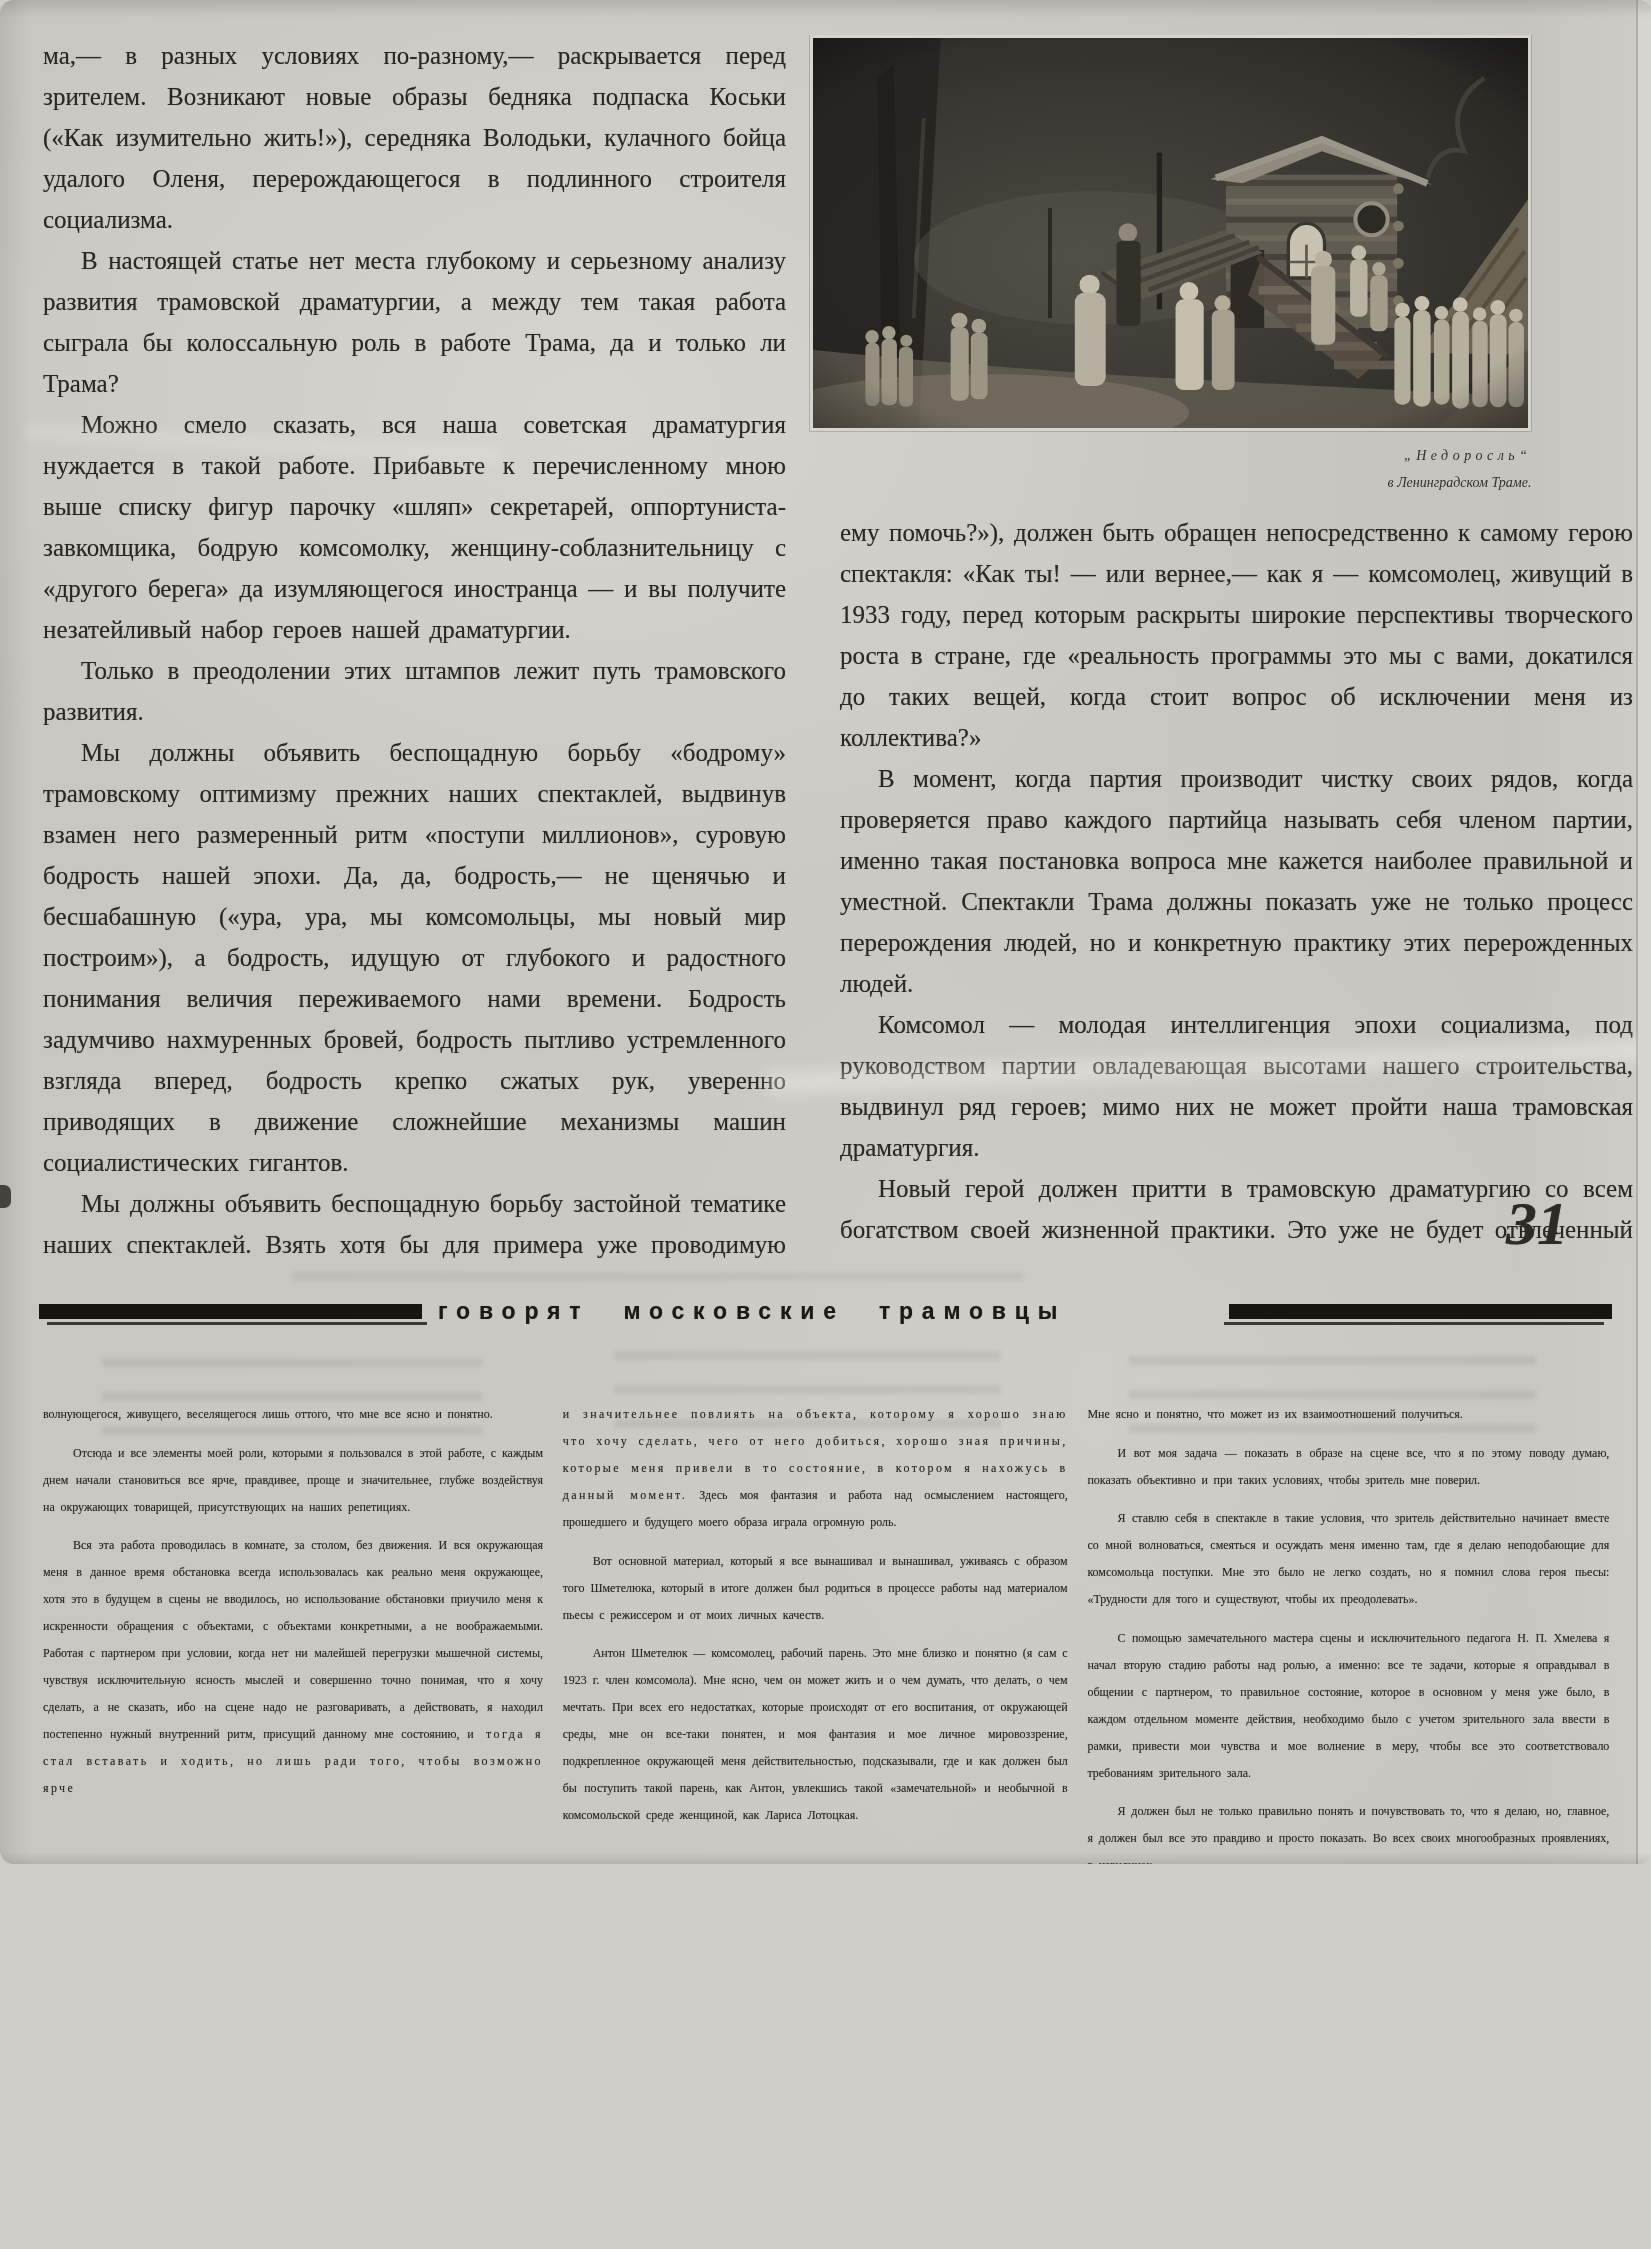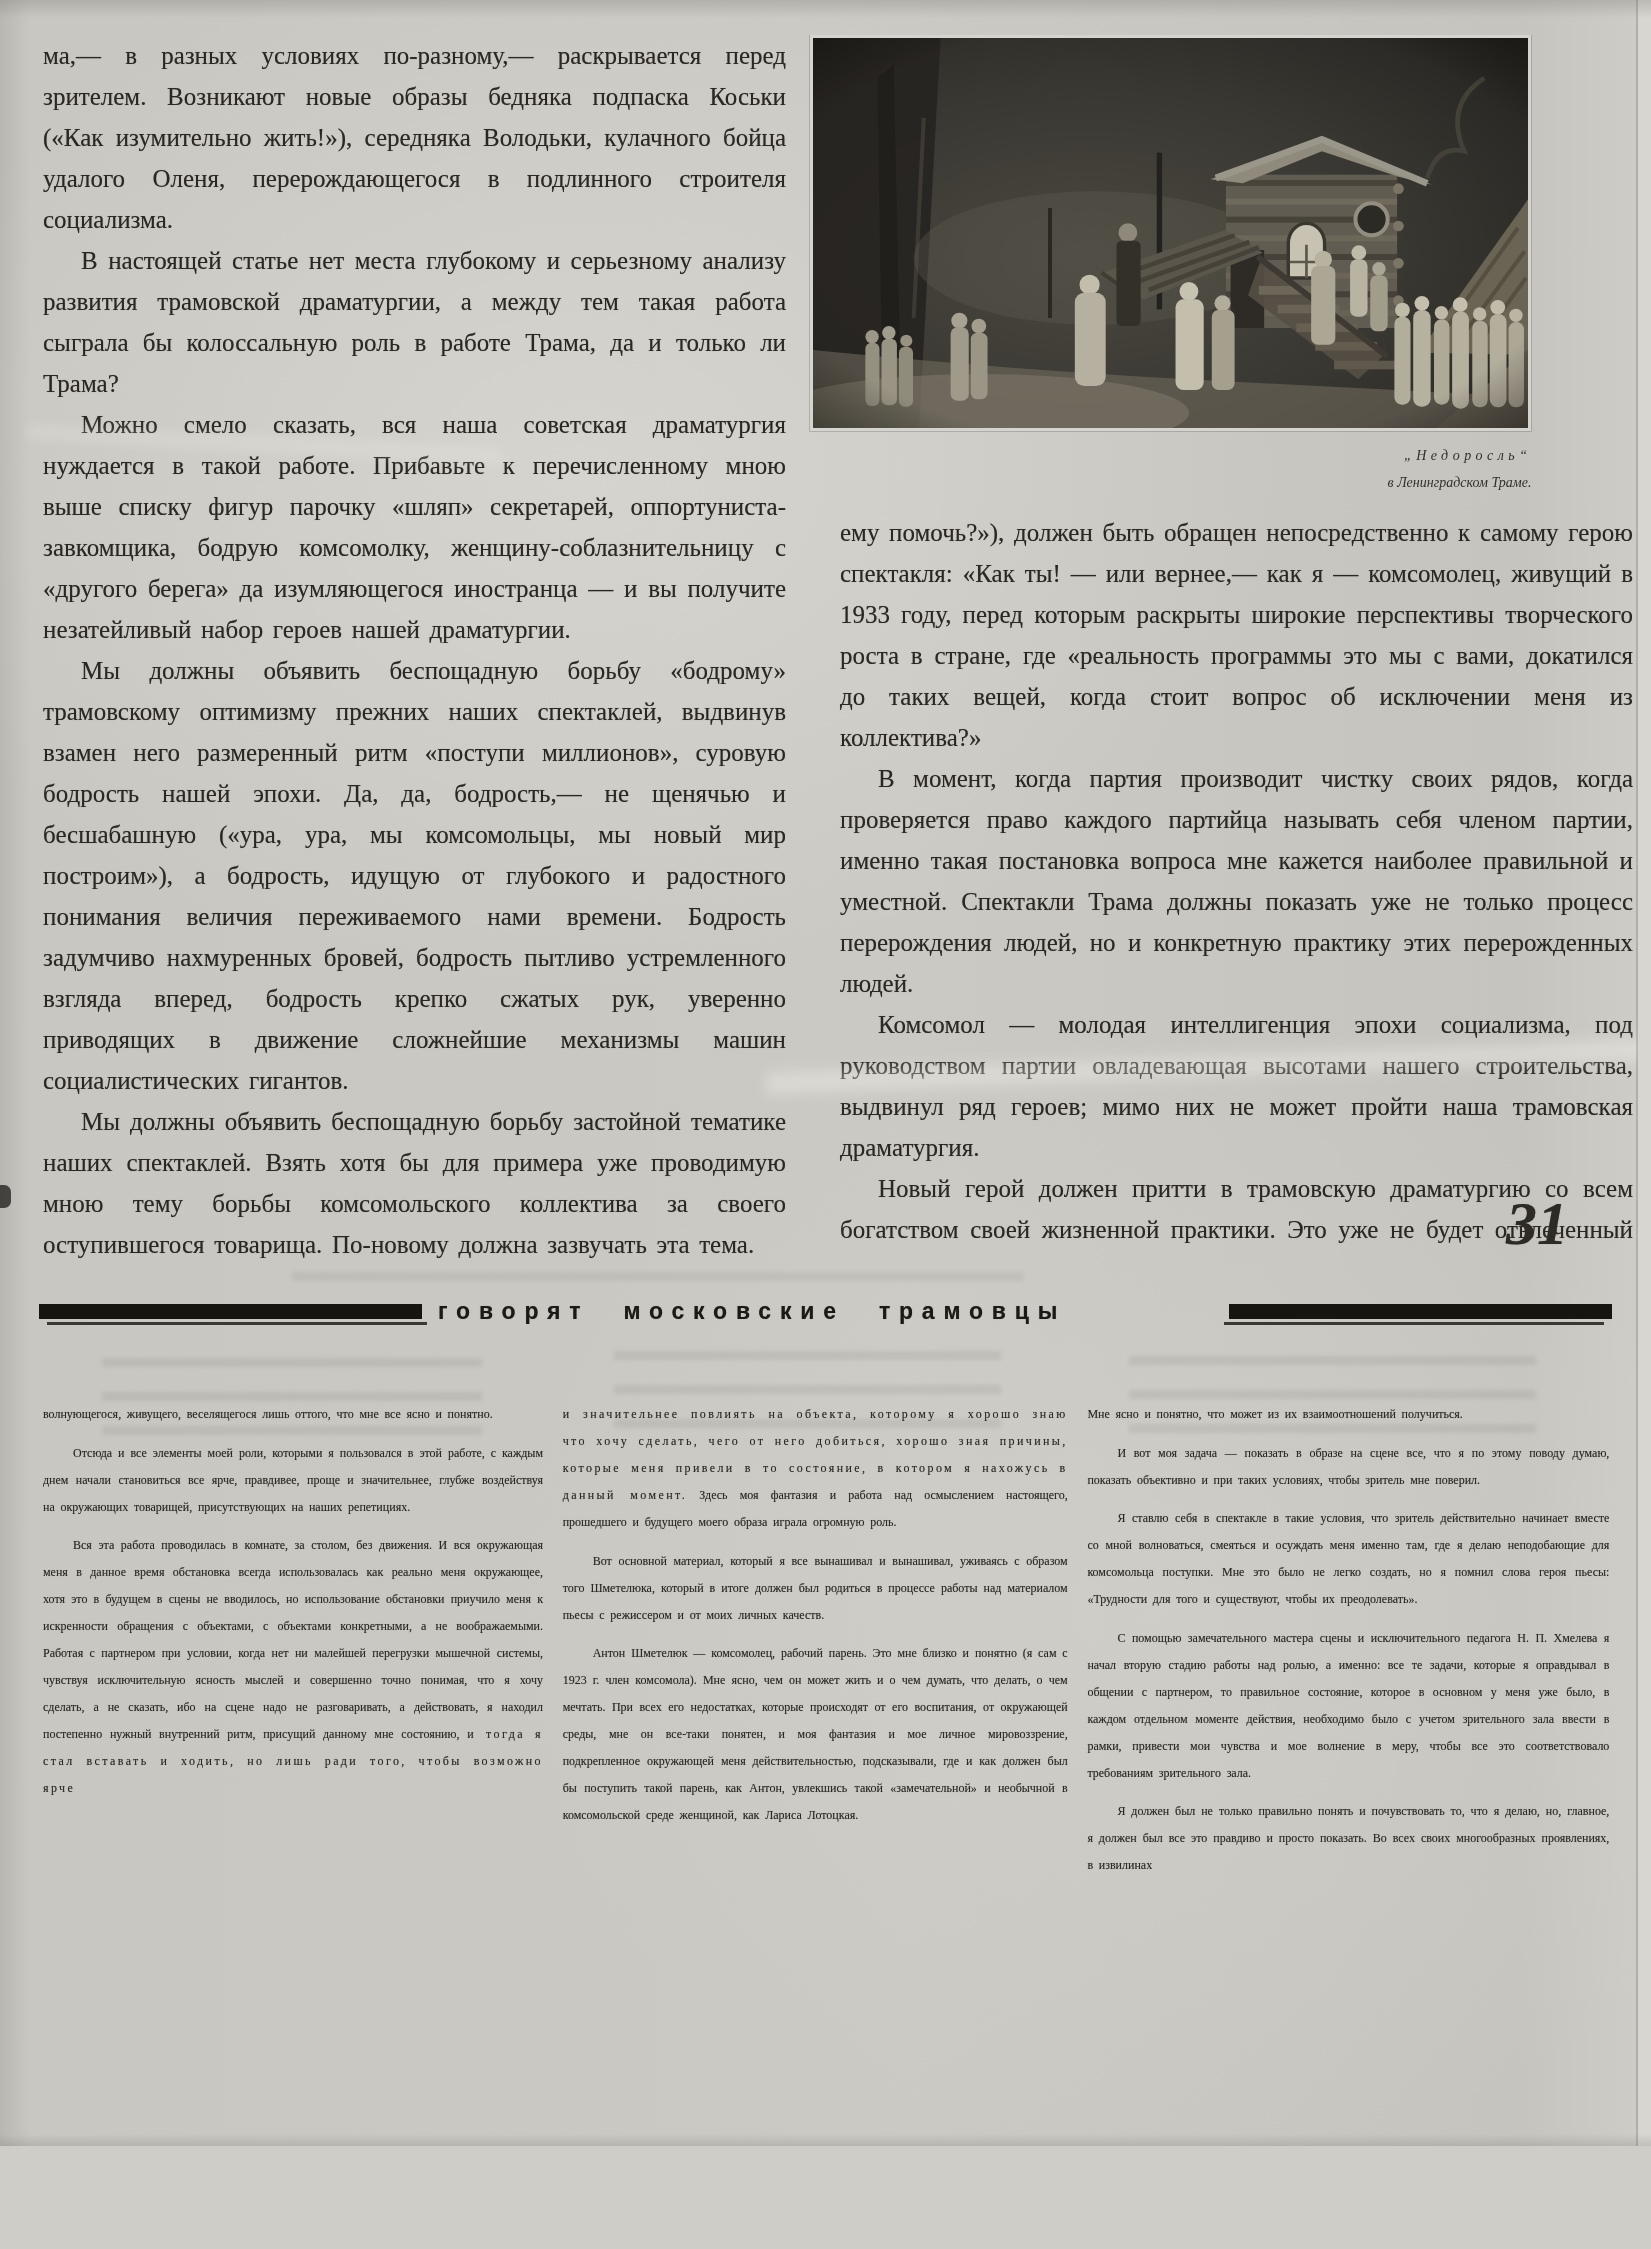--- a/index.html
+++ b/index.html
@@ -2,27 +2,28 @@
 <html lang="ru" style="font-size:11px"><head>
 <meta charset="utf-8">
 <style>
   html,body{margin:0;padding:0;}
   body{
     width:1652px;height:2250px;
     font-family:"Liberation Serif","DejaVu Serif",serif;
     background:#cfcdc8;
   }
   .page{
-    position:relative;width:1652px;height:2146px;overflow:hidden;
+    position:relative;width:1652px;height:1864px;overflow:hidden;
     background:
       radial-gradient(ellipse 1017px 746px at 35% 22%, rgba(224,222,216,.55), rgba(224,222,216,0) 70%),
       radial-gradient(ellipse 949px 814px at 70% 75%, rgba(215,213,207,.4), rgba(215,213,207,0) 70%),
       linear-gradient(90deg, #b9b7b1 0px, #c9c7c1 30.5px, #cbc9c3 55%, #c6c4be 92%, #cfcdc7 100%),
       #c9c7c1;
     color:#2b2823;
+    border-radius:14px;
   }
   
   .edge-right{position:absolute;top:0;right:0;width:16.3px;height:100%;
     background:linear-gradient(90deg, rgba(90,88,84,.25) 0 2px, #d8d6d1 2px);}
   .edge-top{position:absolute;top:0;left:0;width:100%;height:17.6px;
     background:linear-gradient(180deg, rgba(120,118,112,.30), rgba(120,118,112,0));}
   .edge-bottom{position:absolute;bottom:0;left:0;width:100%;height:12.2px;
     background:linear-gradient(0deg, rgba(110,108,102,.22), rgba(110,108,102,0));}
   .crease{position:absolute;left:766px;top:1048px;width:882px;height:37px;
     background:linear-gradient(180deg, rgba(255,255,255,0), rgba(246,245,241,.8) 50%, rgba(255,255,255,0));
@@ -92,20 +93,21 @@
 </head>
 <body>
 
 <div class="page">
 
   <div class="top-section">
     <div class="col">
         <p class="noindent"><span>ма,— в разных условиях по-разному,— раскрывается перед зрителем. Возникают новые образы бедняка подпаска Коськи («Как изумительно жить!»), середняка Володьки, кулачного бойца удалого Оленя, перерождающегося в подлинного строителя социализма.</span></p>
         <p class=""><span>В настоящей статье нет места глубокому и серьезному анализу развития трамовской драматургии, а между тем такая работа сыграла бы колоссальную роль в работе Трама, да и только ли Трама?</span></p>
         <p class=""><span>Можно смело сказать, вся наша советская драматургия нуждается в такой работе. Прибавьте к перечисленному мною выше списку фигур парочку «шляп» секретарей, оппортуниста-завкомщика, бодрую комсомолку, женщину-соблазнительницу с «другого берега» да изумляющегося иностранца — и вы получите незатейливый набор героев нашей драматургии.</span></p>
+        <p class=""><span>Только в преодолении этих штампов лежит путь трамовского развития.</span></p>
         <p class=""><span>Мы должны объявить беспощадную борьбу «бодрому» трамовскому оптимизму прежних наших спектаклей, выдвинув взамен него размеренный ритм «поступи миллионов», суровую бодрость нашей эпохи. Да, да, бодрость,— не щенячью и бесшабашную («ура, ура, мы комсомольцы, мы новый мир построим»), а бодрость, идущую от глубокого и радостного понимания величия переживаемого нами времени. Бодрость задумчиво нахмуренных бровей, бодрость пытливо устремленного взгляда вперед, бодрость крепко сжатых рук, уверенно приводящих в движение сложнейшие механизмы машин социалистических гигантов.</span></p>
         <p class=""><span>Мы должны объявить беспощадную борьбу застойной тематике наших спектаклей. Взять хотя бы для примера уже проводимую мною тему борьбы комсомольского коллектива за своего оступившегося товарища. По-новому должна зазвучать эта тема.</span></p>
       </div>
 
     <div class="col">
       <div class="photo-wrap">
 
         <svg class="photo" viewBox="0 0 1065 585" preserveAspectRatio="none" aria-hidden="true">
           <defs>
             <radialGradient id="gbg" cx="38%" cy="56%" r="80%">

